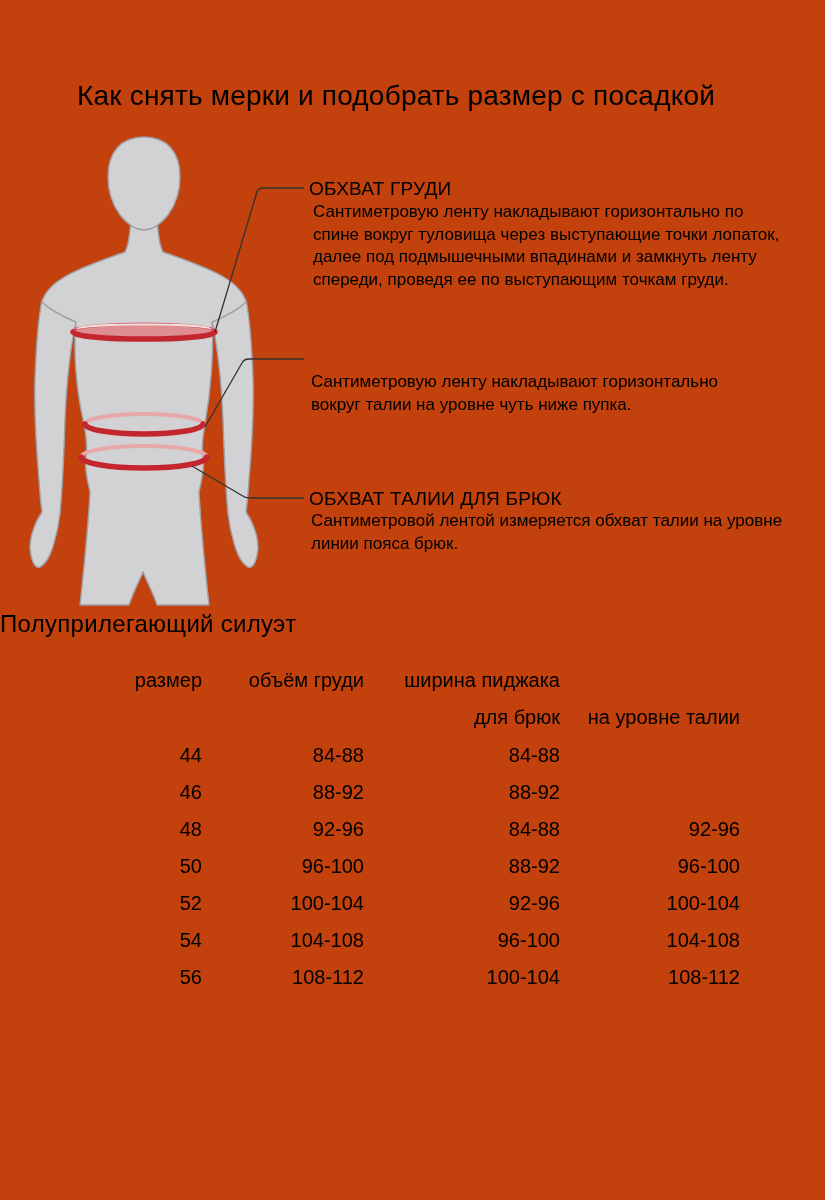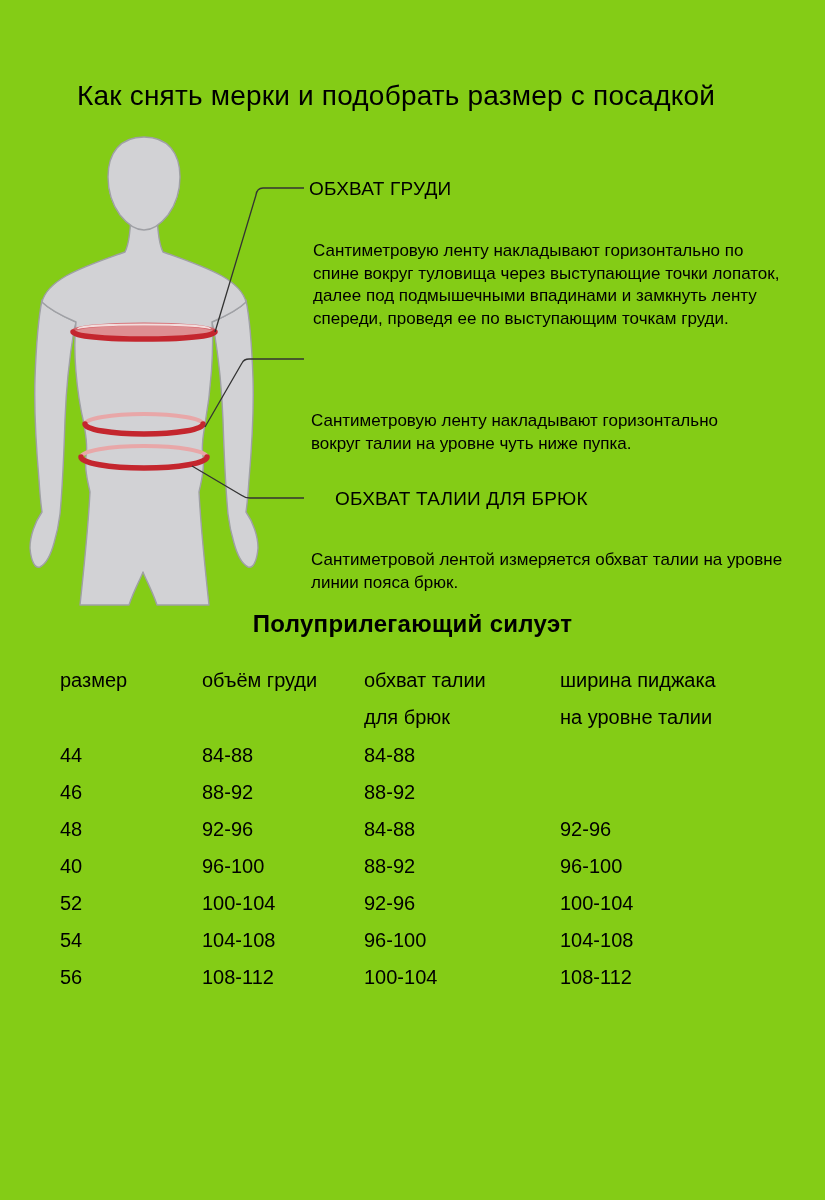--- a/index.html
+++ b/index.html
@@ -1,50 +1,50 @@
 <!DOCTYPE html>
 <html><head>
 <meta charset="utf-8">
 <style>
   html,body{margin:0;padding:0;background:#ffffff;}
   #page{
-    position:relative;width:825px;height:1200px;background:#84cc16;overflow:hidden;
+    position:relative;width:825px;height:1200px;background:#c2410c;overflow:hidden;
     font-family:"Liberation Sans","DejaVu Sans",sans-serif;color:#000;
   }
   .abs{position:absolute;}
   #main-title{
     left:77px;top:80px;font-size:28px;font-weight:400;letter-spacing:0.2px;white-space:nowrap;
   }
   .m-heading{
     font-size:19px;font-weight:400;letter-spacing:0.2px;white-space:nowrap;line-height:23px;
   }
   .m-desc{
-    font-size:17px;font-weight:400;line-height:22.5px;white-space:pre-line;margin-top:39px;
+    font-size:17px;font-weight:400;line-height:22.5px;white-space:pre-line;
   }
   #h-chest{left:309px;top:177px;}
   #p-chest{left:313px;top:201px;}
   #h-waist-jacket{left:309px;top:347px;}
   #p-waist-jacket{left:311px;top:371px;}
-  #h-waist-trousers{left:309px;top:487px;margin-left:26px;}
+  #h-waist-trousers{left:309px;top:487px;}
   #p-waist-trousers{left:311px;top:510px;}
   #figure-wrap{left:0px;top:120px;width:330px;height:486px;}
   #table-title{
-    left:0;right:0;top:610px;text-align:center;font-size:24px;font-weight:700;letter-spacing:0.3px;
+    left:0;right:0;top:610px;font-size:24px;font-weight:400;letter-spacing:0.3px;
   }
   #size-table{
     left:60px;top:662px;width:680px;
   }
   .trow{
     display:grid;grid-template-columns:142px 162px 196px 180px;align-items:center;
   }
   .trow.hrow1{height:36px;}
   .trow.hrow2{height:38px;}
   .trow.drow{height:37px;}
   .tcell{
-    text-align:left;font-size:20px;line-height:22px;
+    text-align:right;font-size:20px;line-height:22px;
   }
   .hcell{font-size:20px;}
 </style>
 </head>
 <body>
 
 <div id="page">
 
   <div id="main-title" class="abs">Как снять мерки и подобрать размер с посадкой</div>
 
@@ -106,21 +106,20 @@
   <div id="h-waist-trousers" class="abs m-heading">ОБХВАТ ТАЛИИ ДЛЯ БРЮК</div>
   <div id="p-waist-trousers" class="abs m-desc">Сантиметровой лентой измеряется обхват талии на уровне
 линии пояса брюк.</div>
 
   <div id="table-title" class="abs">Полуприлегающий силуэт</div>
 
   <div id="size-table" class="abs">
     <div class="trow hrow1">
       <div class="tcell hcell">размер</div>
       <div class="tcell hcell">объём груди</div>
-      <div class="tcell hcell">обхват талии</div>
       <div class="tcell hcell">ширина пиджака</div>
     </div>
     <div class="trow hrow2">
       <div class="tcell hcell"></div>
       <div class="tcell hcell"></div>
       <div class="tcell hcell">для брюк</div>
       <div class="tcell hcell">на уровне талии</div>
     </div>
     <div>
         <div class="trow drow">
@@ -133,21 +132,21 @@
           <div class="tcell">88-92</div>
           <div class="tcell">88-92</div>
         </div>
         <div class="trow drow">
           <div class="tcell">48</div>
           <div class="tcell">92-96</div>
           <div class="tcell">84-88</div>
           <div class="tcell">92-96</div>
         </div>
         <div class="trow drow">
-          <div class="tcell">40</div>
+          <div class="tcell">50</div>
           <div class="tcell">96-100</div>
           <div class="tcell">88-92</div>
           <div class="tcell">96-100</div>
         </div>
         <div class="trow drow">
           <div class="tcell">52</div>
           <div class="tcell">100-104</div>
           <div class="tcell">92-96</div>
           <div class="tcell">100-104</div>
         </div>

